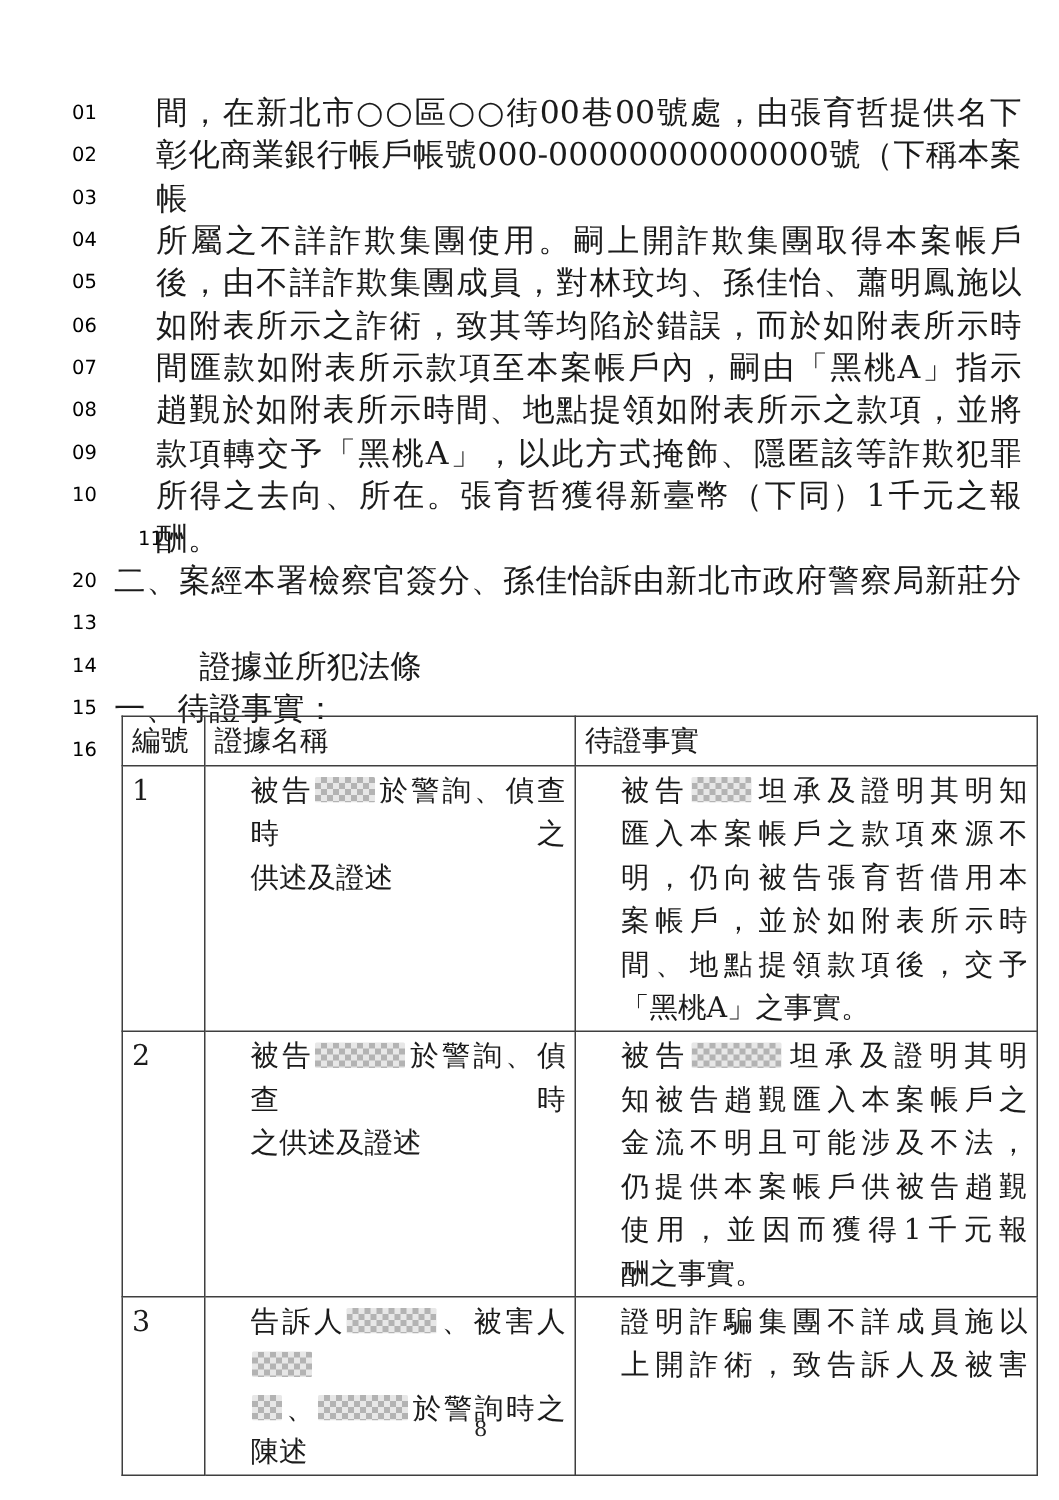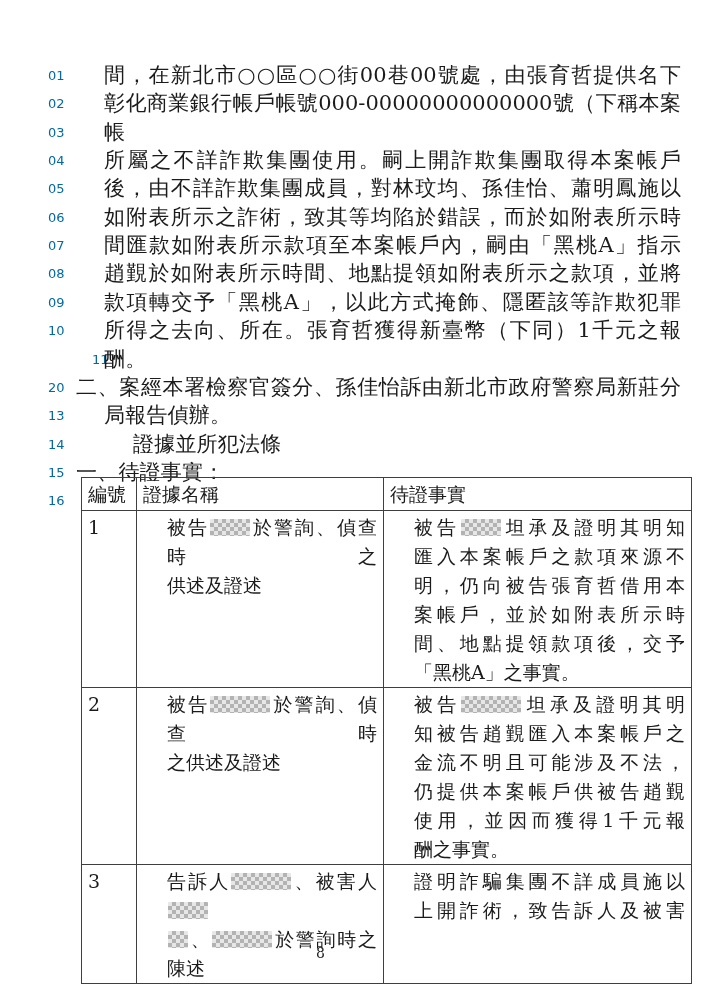--- a/index.html
+++ b/index.html
@@ -11,21 +11,21 @@
     font-family:"DejaVu Serif","Liberation Serif",serif;
     color:#1b1b1b;
     overflow:hidden;
   }
   
   .lineno{
     position:absolute;
     left:48px;width:34px;
     font-family:"DejaVu Sans","Liberation Sans",sans-serif;
     font-size:13px;line-height:20px;
-    color:#0369a1;
+    color:#000000;
     text-align:left;
   }
   
   .bodyline{
     position:absolute;
     top:calc(61px + var(--i) * 28.35px);
     font-size:21px;
     line-height:28.35px;
     white-space:nowrap;
     letter-spacing:0.2px;
@@ -114,21 +114,20 @@
   <div class="bodyline just ind-body" style="--i:1">彰化商業銀行帳戶帳號000-00000000000000號（下稱本案帳</div>
   <div class="bodyline just ind-body" style="--i:3">所屬之不詳詐欺集團使用。嗣上開詐欺集團取得本案帳戶</div>
   <div class="bodyline just ind-body" style="--i:4">後，由不詳詐欺集團成員，對林玟均、孫佳怡、蕭明鳳施以</div>
   <div class="bodyline just ind-body" style="--i:5">如附表所示之詐術，致其等均陷於錯誤，而於如附表所示時</div>
   <div class="bodyline just ind-body" style="--i:6">間匯款如附表所示款項至本案帳戶內，嗣由「黑桃A」指示</div>
   <div class="bodyline just ind-body" style="--i:7">趙覲於如附表所示時間、地點提領如附表所示之款項，並將</div>
   <div class="bodyline just ind-body" style="--i:8">款項轉交予「黑桃A」，以此方式掩飾、隱匿該等詐欺犯罪</div>
   <div class="bodyline just ind-body" style="--i:9">所得之去向、所在。張育哲獲得新臺幣（下同）1千元之報</div>
   <div class="bodyline ind-body" style="--i:10">酬。</div>
   <div class="bodyline just ind-list" style="--i:11">二、案經本署檢察官簽分、孫佳怡訴由新北市政府警察局新莊分</div>
-  <div class="bodyline ind-body" style="--i:12">局報告偵辦。</div>
   <div class="bodyline ind-head" style="--i:13">證據並所犯法條</div>
   <div class="bodyline ind-list" style="--i:14">一、待證事實：</div>
 
   <table class="evtable">
     <colgroup>
       <col style="width:55px">
       <col style="width:247px">
       <col style="width:308px">
     </colgroup>
     <thead>

